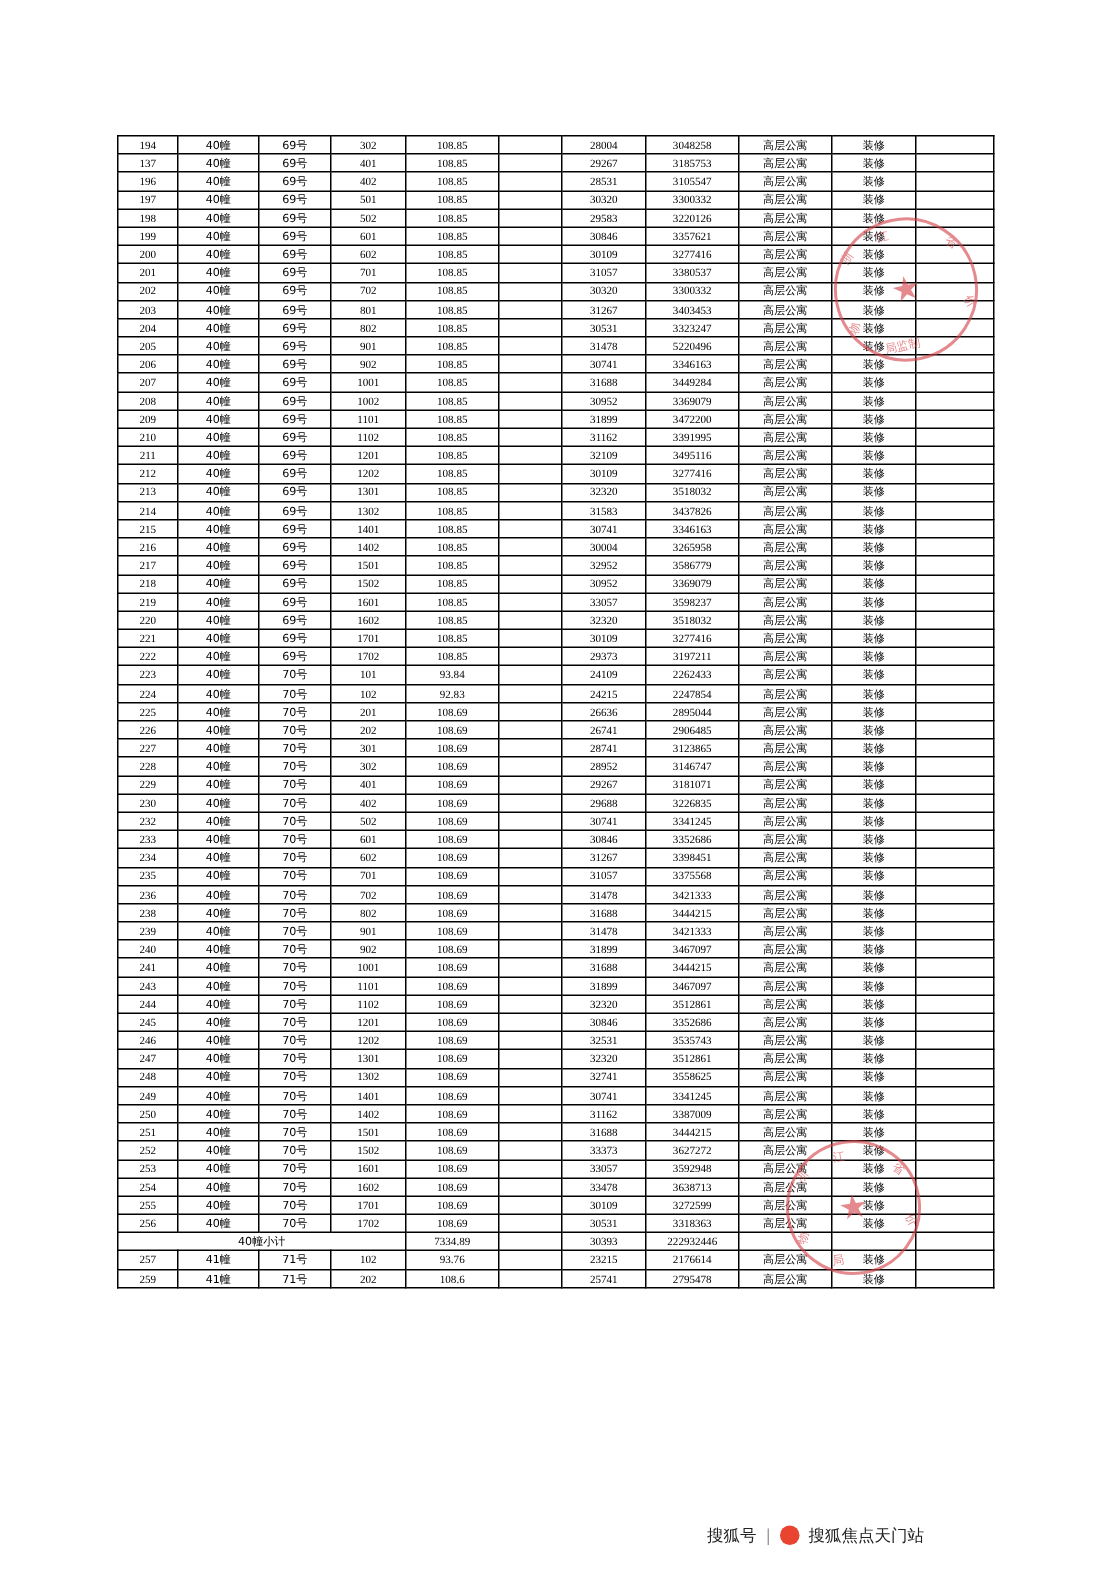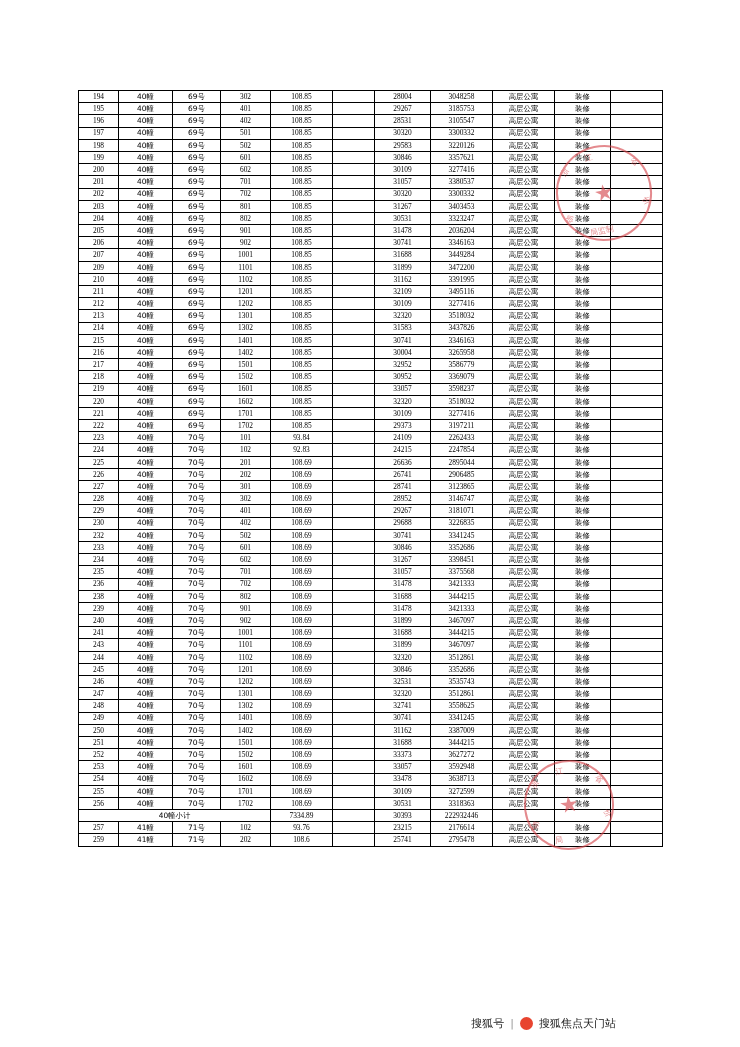--- a/index.html
+++ b/index.html
@@ -158,21 +158,21 @@
             <td class="num">302</td>
             <td class="num">108.85</td>
             <td class="empty"></td>
             <td class="num">28004</td>
             <td class="num">3048258</td>
             <td class="cn">高层公寓</td>
             <td class="cn">装修</td>
             <td class="empty"></td>
           </tr>
           <tr>
-            <td class="num">195</td>
+            <td class="num">137</td>
             <td class="cn">40幢</td>
             <td class="cn">69号</td>
             <td class="num">401</td>
             <td class="num">108.85</td>
             <td class="empty"></td>
             <td class="num">29267</td>
             <td class="num">3185753</td>
             <td class="cn">高层公寓</td>
             <td class="cn">装修</td>
             <td class="empty"></td>
@@ -295,21 +295,21 @@
             <td class="empty"></td>
           </tr>
           <tr>
             <td class="num">205</td>
             <td class="cn">40幢</td>
             <td class="cn">69号</td>
             <td class="num">901</td>
             <td class="num">108.85</td>
             <td class="empty"></td>
             <td class="num">31478</td>
-            <td class="num">2036204</td>
+            <td class="num">5220496</td>
             <td class="cn">高层公寓</td>
             <td class="cn">装修</td>
             <td class="empty"></td>
           </tr>
           <tr>
             <td class="num">206</td>
             <td class="cn">40幢</td>
             <td class="cn">69号</td>
             <td class="num">902</td>
             <td class="num">108.85</td>
@@ -322,20 +322,33 @@
           </tr>
           <tr>
             <td class="num">207</td>
             <td class="cn">40幢</td>
             <td class="cn">69号</td>
             <td class="num">1001</td>
             <td class="num">108.85</td>
             <td class="empty"></td>
             <td class="num">31688</td>
             <td class="num">3449284</td>
+            <td class="cn">高层公寓</td>
+            <td class="cn">装修</td>
+            <td class="empty"></td>
+          </tr>
+          <tr>
+            <td class="num">208</td>
+            <td class="cn">40幢</td>
+            <td class="cn">69号</td>
+            <td class="num">1002</td>
+            <td class="num">108.85</td>
+            <td class="empty"></td>
+            <td class="num">30952</td>
+            <td class="num">3369079</td>
             <td class="cn">高层公寓</td>
             <td class="cn">装修</td>
             <td class="empty"></td>
           </tr>
           <tr>
             <td class="num">209</td>
             <td class="cn">40幢</td>
             <td class="cn">69号</td>
             <td class="num">1101</td>
             <td class="num">108.85</td>

